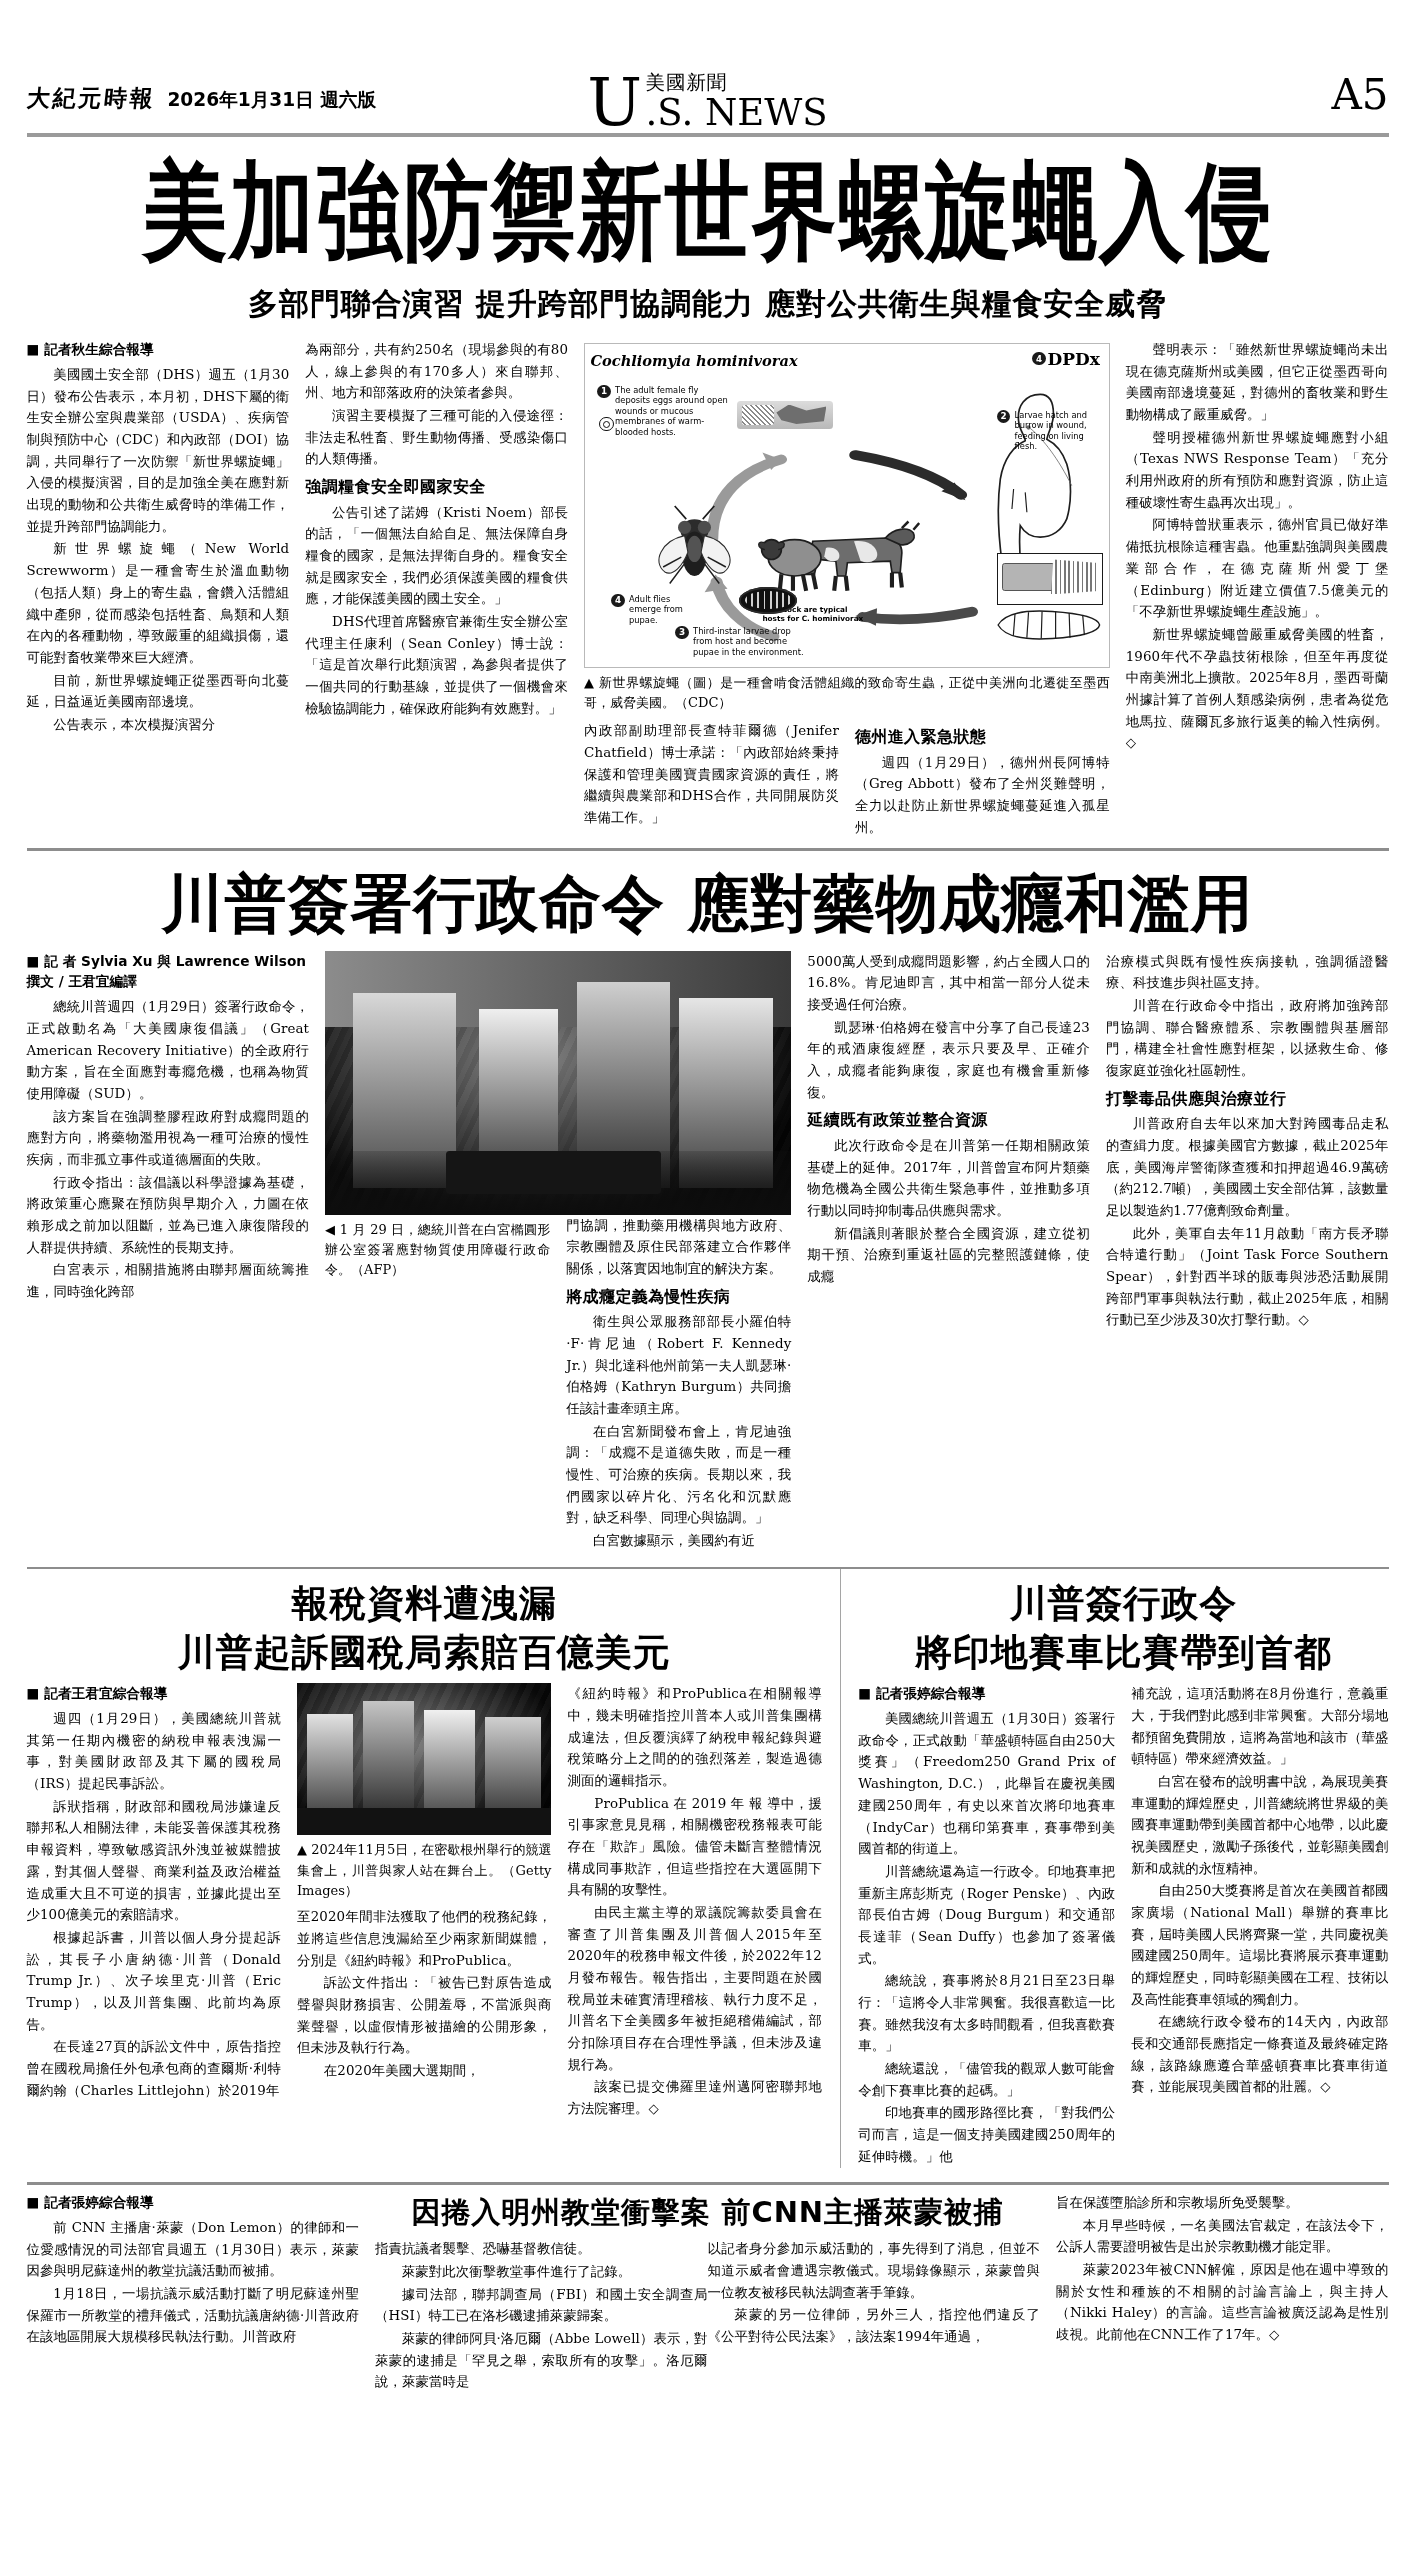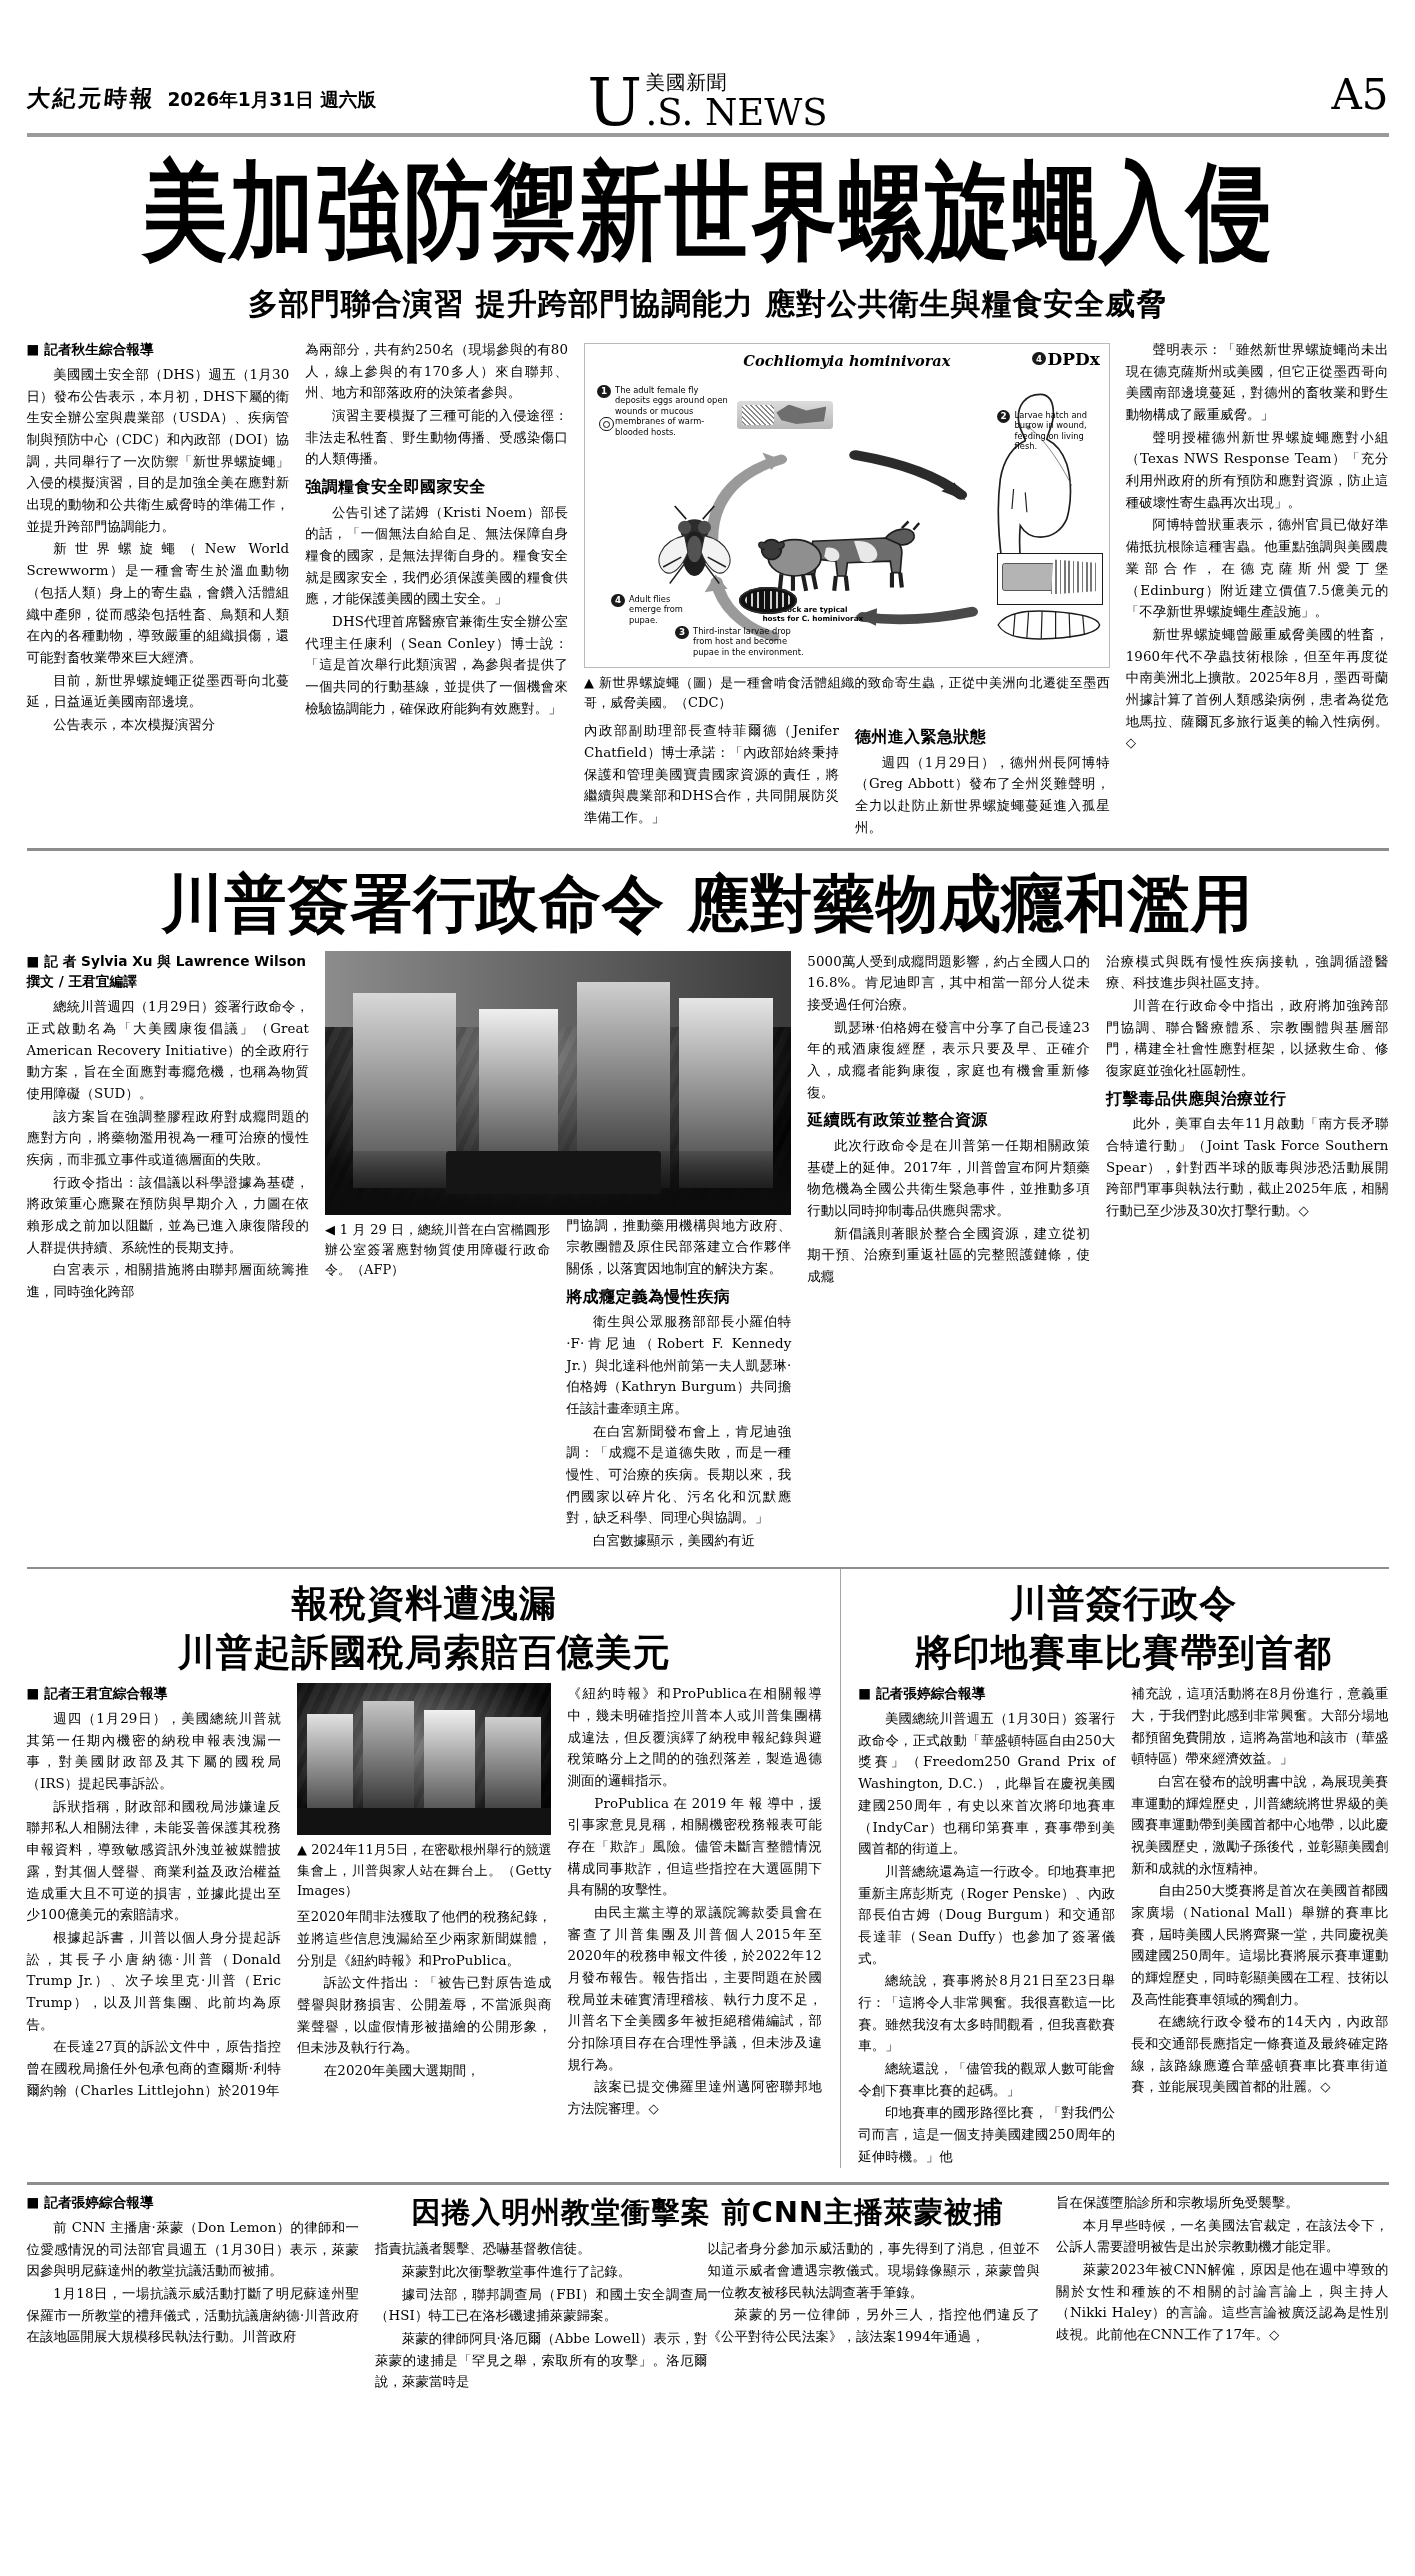--- a/index.html
+++ b/index.html
@@ -117,21 +117,20 @@
   
   .cdc-fig {
     border:0.9px solid #b9b9b9;
     background:#fff;
     width:100%;
     box-sizing:border-box;
     padding:5.3px 5.3px 3.5px;
     position:relative;
   }
   .cdc-title {
-    text-align:center;
     font-family:"DejaVu Serif", serif;
     font-style:italic; font-weight:bold;
     font-size:14.6px;
     margin:3.5px 0 1.8px;
   }
   .cdc-dpdx {
     position:absolute; right:8.8px; top:5.3px;
     font-family:"DejaVu Serif", serif;
     font-size:17px; font-weight:bold;
     display:flex; align-items:center; gap:1.8px;
@@ -434,20 +433,21 @@
       <p class="body">凱瑟琳·伯格姆在發言中分享了自己長達23年的戒酒康復經歷，表示只要及早、正確介入，成癮者能夠康復，家庭也有機會重新修復。</p>
       <h4 class="subhead">延續既有政策並整合資源</h4>
       <p class="body">此次行政命令是在川普第一任期相關政策基礎上的延伸。2017年，川普曾宣布阿片類藥物危機為全國公共衛生緊急事件，並推動多項行動以同時抑制毒品供應與需求。</p>
       <p class="body">新倡議則著眼於整合全國資源，建立從初期干預、治療到重返社區的完整照護鏈條，使成癮</p>
     </div>
 
     <div class="col">
       <p class="body noind">治療模式與既有慢性疾病接軌，強調循證醫療、科技進步與社區支持。</p>
       <p class="body">川普在行政命令中指出，政府將加強跨部門協調、聯合醫療體系、宗教團體與基層部門，構建全社會性應對框架，以拯救生命、修復家庭並強化社區韌性。</p>
       <h4 class="subhead">打擊毒品供應與治療並行</h4>
+      <p class="body">川普政府自去年以來加大對跨國毒品走私的查緝力度。根據美國官方數據，截止2025年底，美國海岸警衛隊查獲和扣押超過46.9萬磅（約212.7噸），美國國土安全部估算，該數量足以製造約1.77億劑致命劑量。</p>
       <p class="body">此外，美軍自去年11月啟動「南方長矛聯合特遣行動」（Joint Task Force Southern Spear），針對西半球的販毒與涉恐活動展開跨部門軍事與執法行動，截止2025年底，相關行動已至少涉及30次打擊行動。◇</p>
     </div>
   </div>
 
   <div class="hr-section"></div>
 
   <div style="display:flex;margin:0 26.5px;gap:17.7px;align-items:stretch;">
 
     <div style="flex:3 1 0;min-width:0;">
       <div class="center-head h-art3">報稅資料遭洩漏</div>

